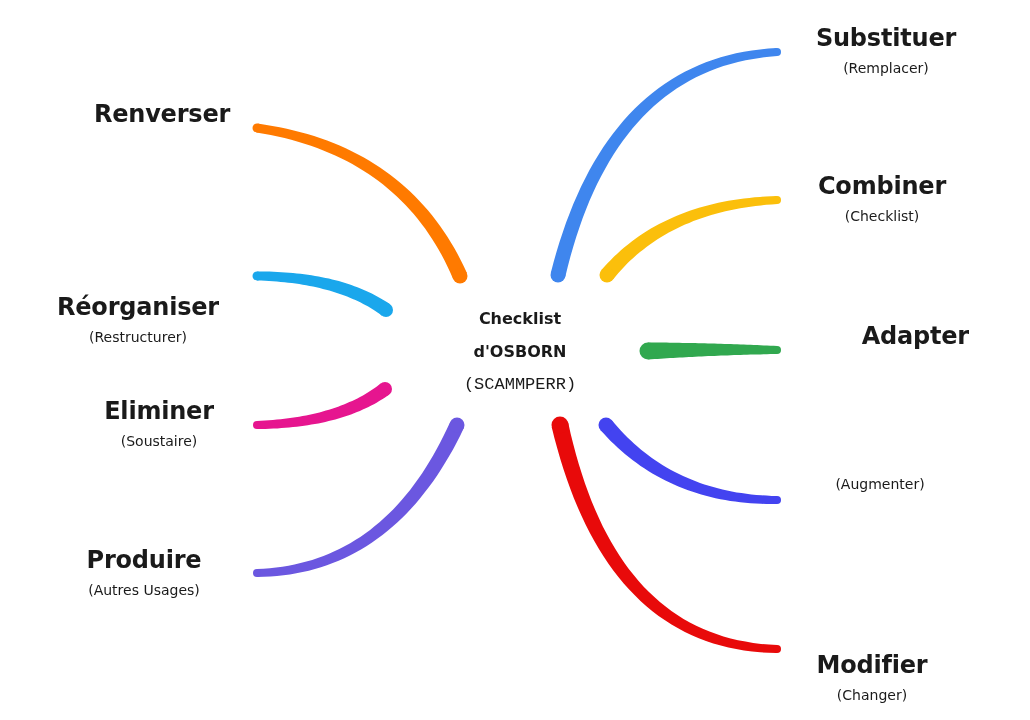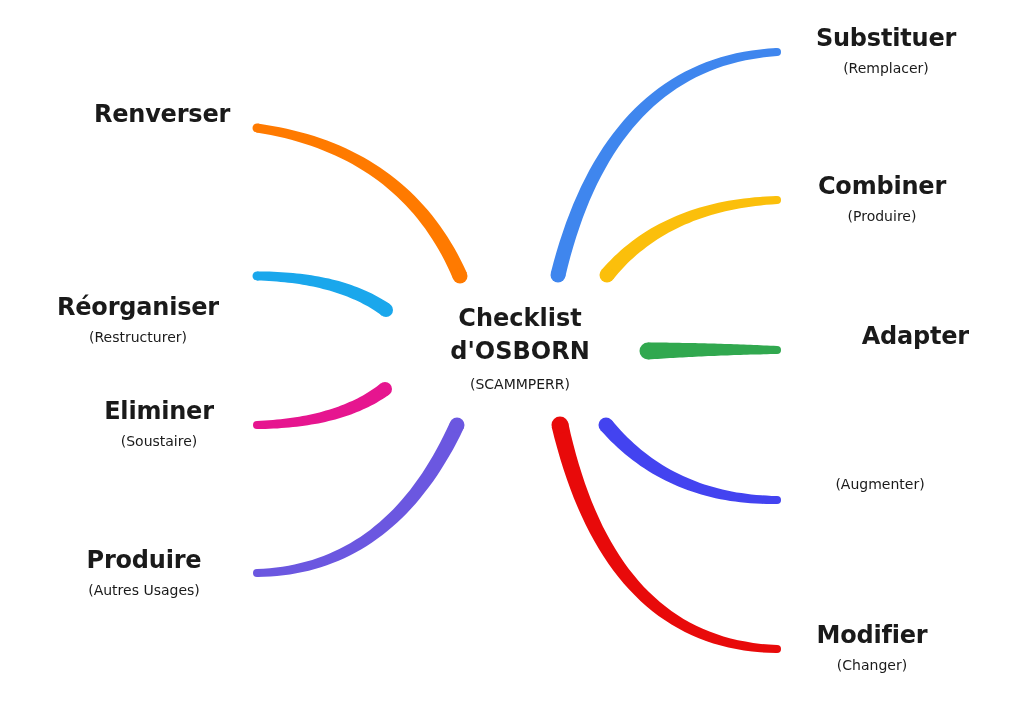--- a/index.html
+++ b/index.html
@@ -1,21 +1,21 @@
 <!DOCTYPE html>
 <html><head>
 <meta charset="utf-8">
 <style>
   html, body { margin: 0; padding: 0; background: #ffffff; }
   body { width: 1030px; height: 720px; position: relative; overflow: hidden;
          font-family: "DejaVu Sans", "Liberation Sans", sans-serif; color: #1a1a1a; }
   #branches { position: absolute; left: 0; top: 0; width: 1030px; height: 720px; }
   .center { position: absolute; left: 410px; top: 302px; width: 220px; text-align: center; }
-  .center .l1, .center .l2 { font-weight: bold; font-size: 24px; line-height: 33px; }
-  .center .l3 { font-size: 14px; line-height: 33px; }
+  .center .l1, .center .l2 { font-weight: bold; font-size: 16px; line-height: 33px; }
+  .center .l3 { font-size: 17px; line-height: 33px; font-family: Liberation Mono, monospace; }
   .node { position: absolute; text-align: center; white-space: nowrap; }
   .node .title { font-weight: bold; font-size: 24px; line-height: 34px; letter-spacing: -0.2px; }
   .node .sub { font-size: 14px; line-height: 26px; }
 </style>
 </head>
 <body>
 
 <svg id="branches" xmlns="http://www.w3.org/2000/svg">
     <g>
       <path d="M466.9,273.0 L463.9,266.6 L460.9,260.4 L457.7,254.3 L454.4,248.3 L450.9,242.5 L447.4,236.8 L443.7,231.2 L439.9,225.8 L436.0,220.5 L432.0,215.3 L427.9,210.3 L423.6,205.4 L419.2,200.7 L414.7,196.0 L410.1,191.5 L405.4,187.2 L400.5,183.0 L395.6,178.9 L390.5,175.0 L385.3,171.2 L380.0,167.5 L374.5,164.0 L369.0,160.6 L363.4,157.3 L357.6,154.2 L351.7,151.2 L345.7,148.3 L339.6,145.6 L333.4,143.0 L327.1,140.6 L320.6,138.3 L314.1,136.1 L307.4,134.1 L300.6,132.2 L293.8,130.4 L286.8,128.8 L279.7,127.3 L272.4,125.9 L265.1,124.7 L257.7,123.5 L256.3,132.5 L263.6,133.7 L270.7,135.0 L277.7,136.5 L284.6,138.1 L291.3,139.8 L298.0,141.7 L304.5,143.7 L310.9,145.8 L317.2,148.0 L323.3,150.4 L329.3,152.9 L335.2,155.5 L341.0,158.2 L346.7,161.1 L352.3,164.1 L357.7,167.2 L363.0,170.4 L368.2,173.8 L373.3,177.2 L378.2,180.8 L383.1,184.6 L387.8,188.4 L392.4,192.4 L396.9,196.5 L401.2,200.7 L405.5,205.0 L409.6,209.5 L413.7,214.1 L417.6,218.8 L421.4,223.7 L425.1,228.6 L428.6,233.7 L432.1,238.9 L435.4,244.3 L438.7,249.7 L441.8,255.3 L444.8,261.1 L447.7,266.9 L450.5,272.9 L453.1,279.0 Z" fill="#FF7A00"></path>
@@ -85,24 +85,24 @@
   <div class="title">Produire</div>
   <div class="sub">(Autres Usages)</div>
 </div>
 
 <div class="node" style="left:786px; top:21px; width:200px;">
   <div class="title">Substituer</div>
   <div class="sub">(Remplacer)</div>
 </div>
 <div class="node" style="left:782px; top:169px; width:200px;">
   <div class="title">Combiner</div>
-  <div class="sub">(Produire)</div>
+  <div class="sub">(Checklist)</div>
 </div>
 <div class="node" style="left:769px; top:319px; width:200px;text-align:right;">
   <div class="title">Adapter</div>
 </div>
 <div class="node" style="left:780px; top:471px; width:200px;">
   <div class="sub">(Augmenter)</div>
 </div>
-<div class="node" style="left:772px; top:618px; width:200px;">
+<div class="node" style="left:772px; top:648px; width:200px;">
   <div class="title">Modifier</div>
   <div class="sub">(Changer)</div>
 </div>
 
 </body></html>

